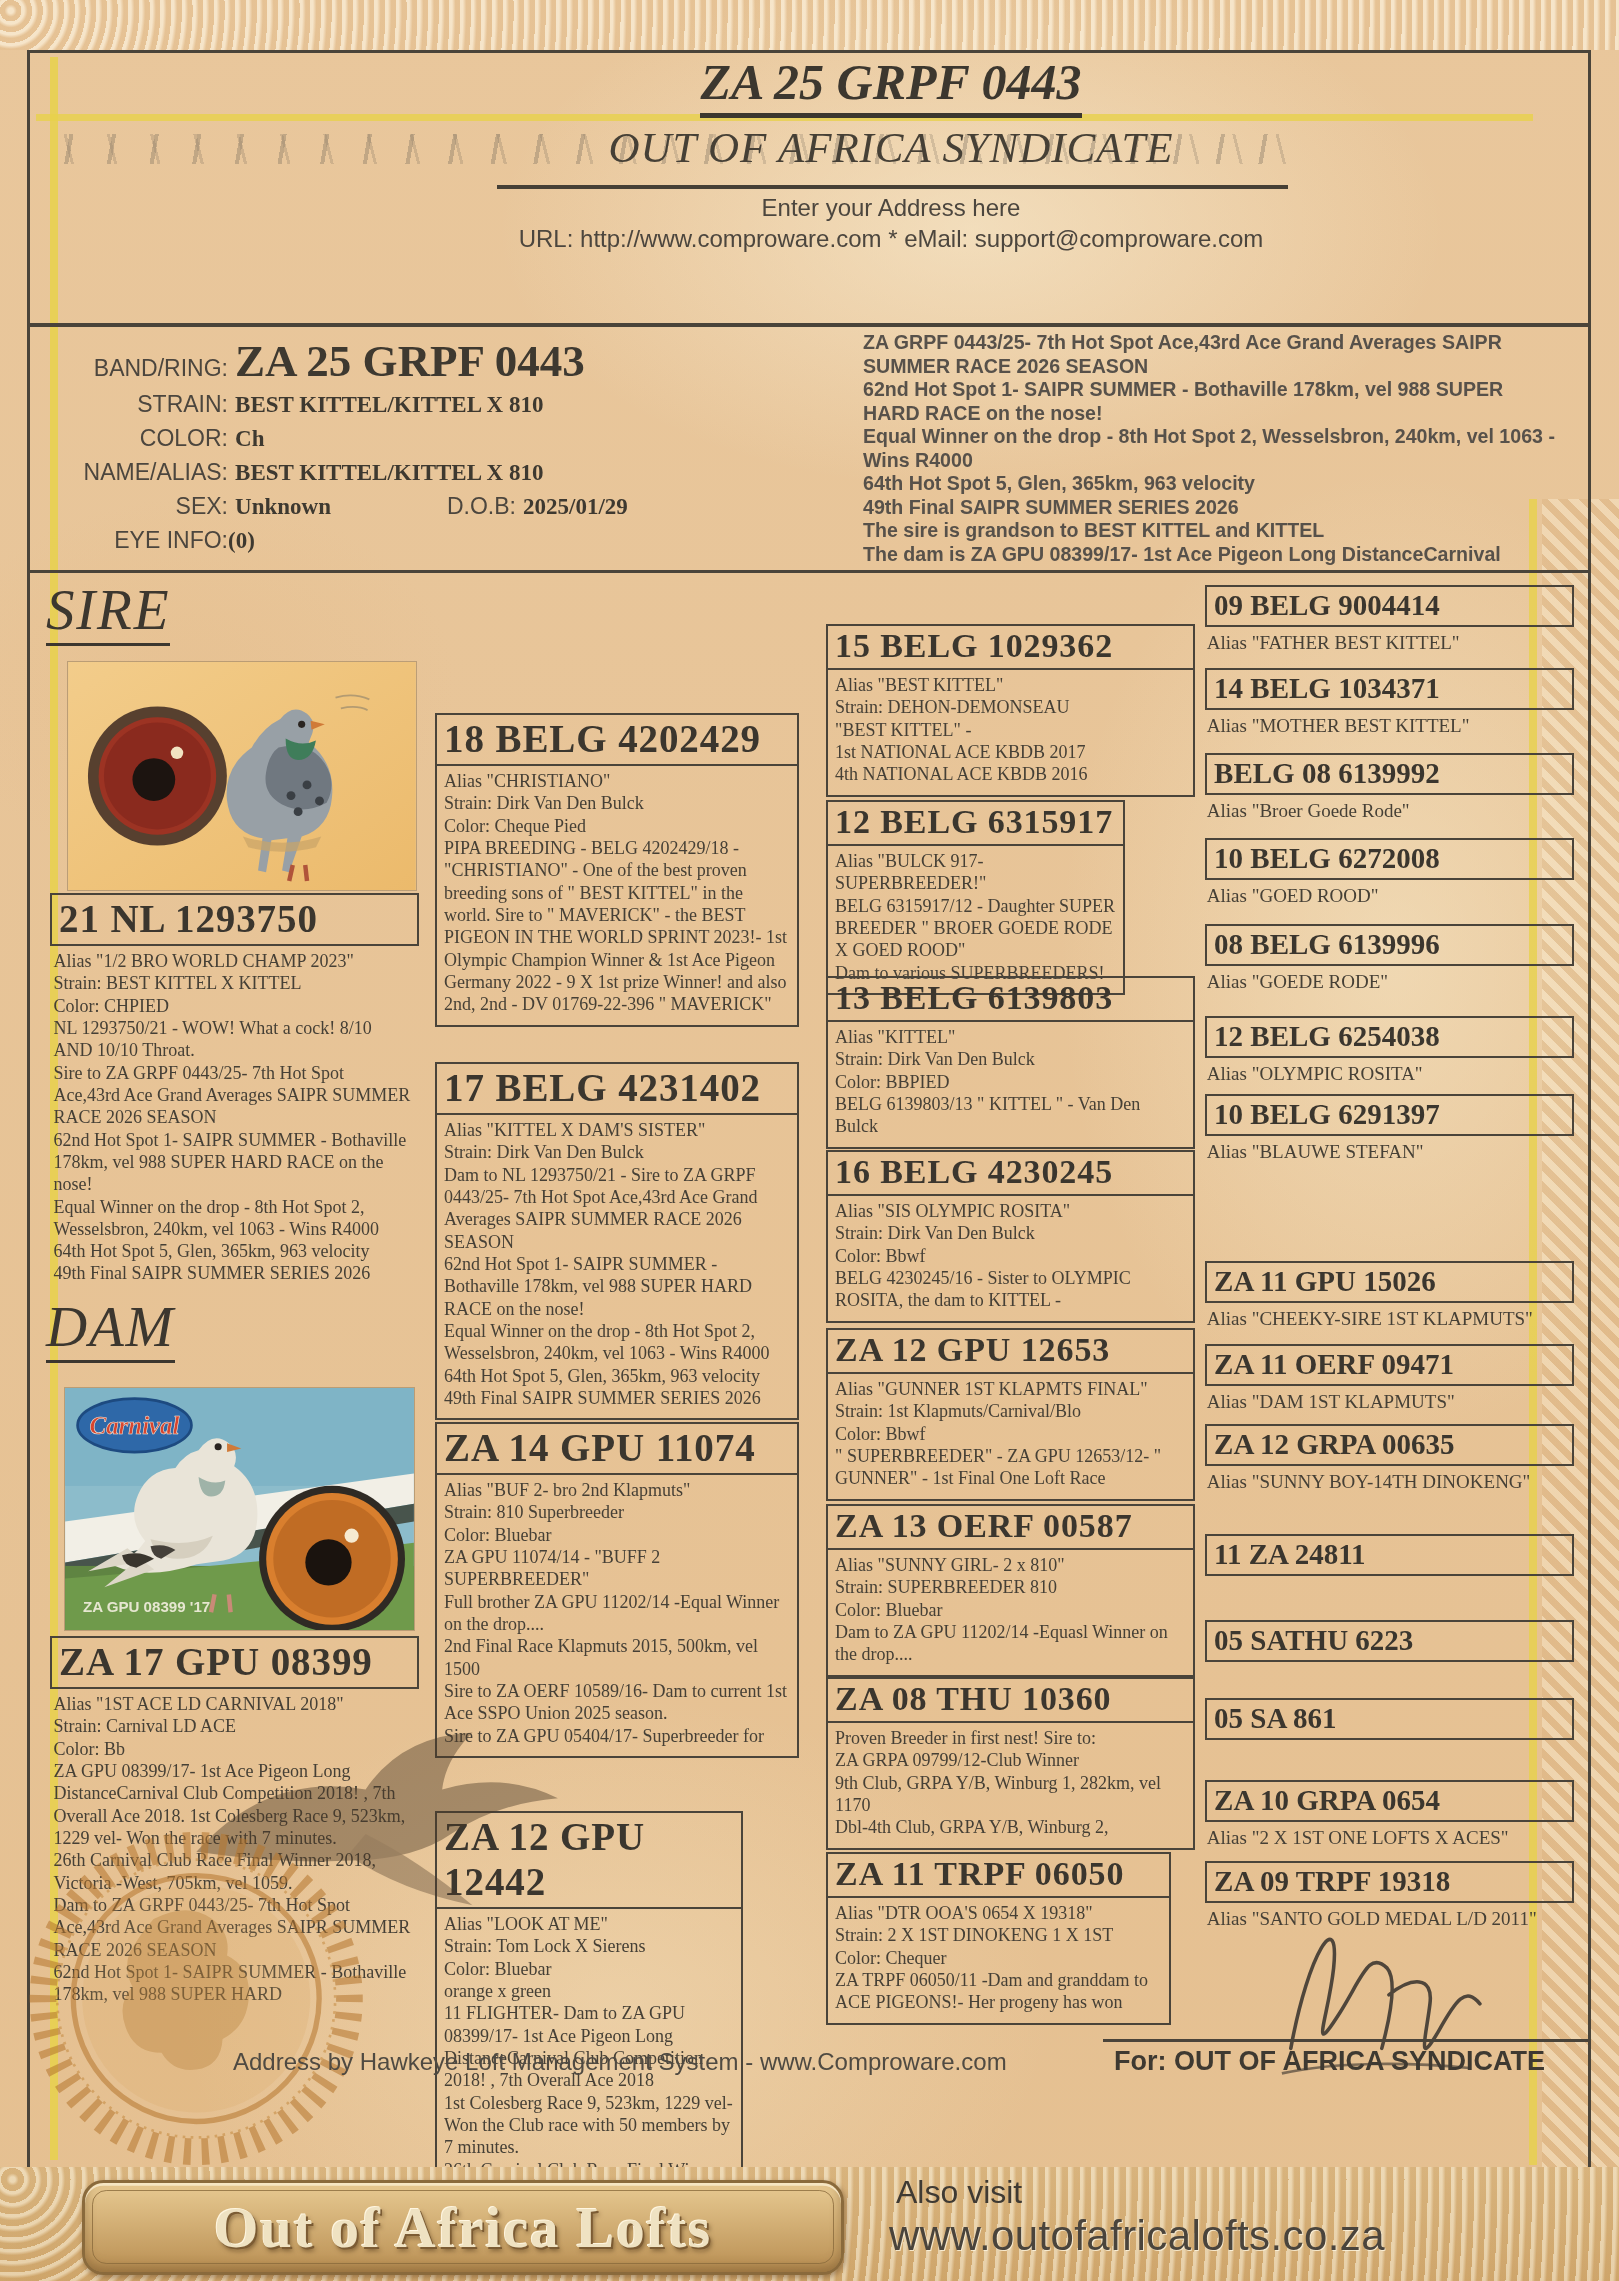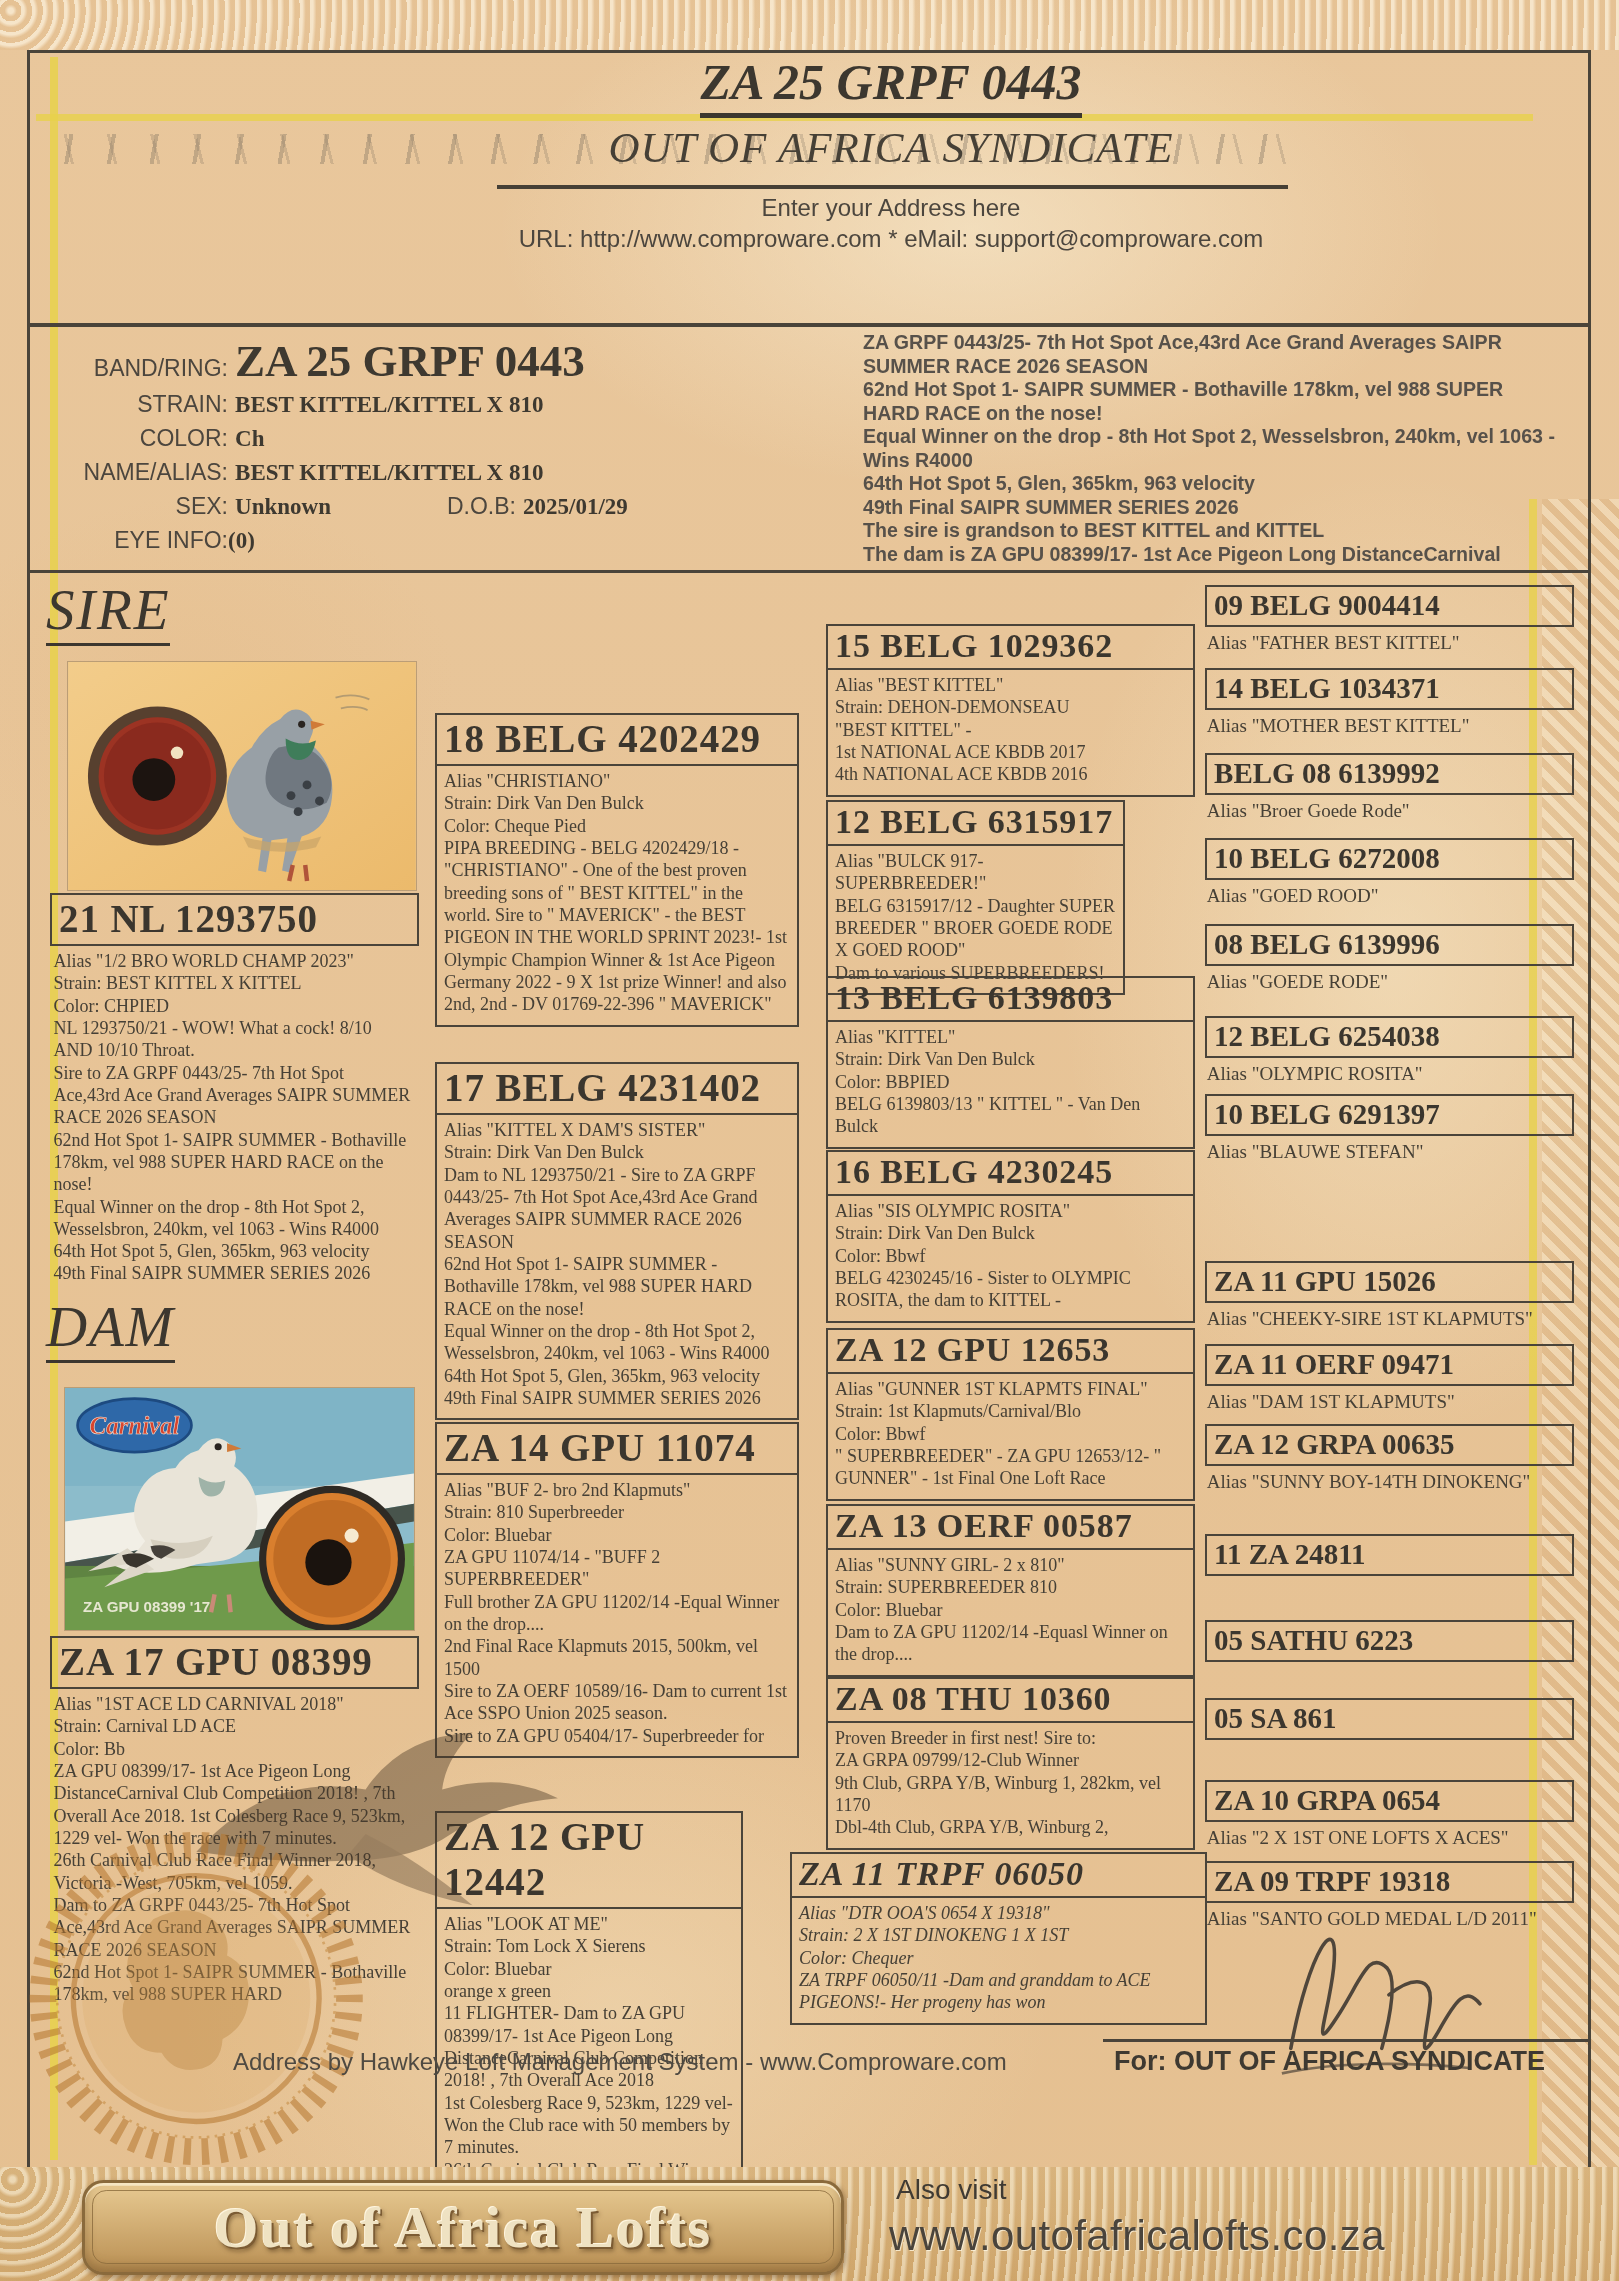--- a/index.html
+++ b/index.html
@@ -73,21 +73,21 @@
       repeating-radial-gradient(circle at 12.5px 12.5px, rgba(255,248,230,.5) 0 2.7px, rgba(205,160,105,.25) 6.2px 11.6px),
       linear-gradient(#dcba84,#cfa76b);}
   .plaque{position:absolute;left:82px;top:12.5px;width:756px;height:89px;border-radius:21.4px;
     background:linear-gradient(#e8ca92,#b98f53);border:3.6px solid #8a6a3c;
     box-shadow:inset 0 2.7px 0 rgba(255,245,220,.7), inset 0 -5.3px 10.7px rgba(110,80,40,.45), 1.8px 2.7px 5.3px rgba(90,60,30,.4);
     display:flex;align-items:center;justify-content:center;}
   .plaque-inner{position:absolute;inset:7.1px;border:1.8px solid rgba(138,106,60,.8);border-radius:14.3px;}
   .plaque-text{font-family:"Liberation Serif",serif;font-weight:bold;font-size:57px;color:#efe2c2;
     letter-spacing:1.8px;text-shadow:1.8px 1.8px 0 #7c5c34,-0.9px -0.9px 0 #fff6e0,2.7px 3.6px 4.5px rgba(80,55,25,.55);}
   .also-visit{position:absolute;left:896px;top:7.1px;font-family:"Liberation Sans",sans-serif;
-    font-size:28px;color:#3f3a33;}
+    font-size:32px;color:#3f3a33;}
   .site{position:absolute;left:889px;top:45px;font-family:"Liberation Sans",sans-serif;
     font-weight:normal;font-size:42px;color:#4a443c;letter-spacing:0.4px;
     text-shadow:0.9px 0.9px 0 rgba(255,246,225,.8);}
 </style>
 </head>
 <body>
 
 <div class="page">
 
   <div class="lace-top"></div>
@@ -310,21 +310,21 @@
 Color: Bluebar
 Dam to ZA GPU 11202/14 -Equasl Winner on the drop....</div>
   </div>
   <div class="block boxed" style="left:826px;top:1677px;width:369px;">
     <div class="b-head md">ZA 08 THU 10360</div>
     <div class="b-body">Proven Breeder in first nest! Sire to:
 ZA GRPA 09799/12-Club Winner
 9th Club, GRPA Y/B, Winburg 1, 282km, vel 1170
 Dbl-4th Club, GRPA Y/B, Winburg 2,</div>
   </div>
-  <div class="block boxed" style="left:790px;top:1852px;width:417px;font-style:italic;">
+  <div class="block boxed" style="left:826px;top:1852px;width:345px;">
     <div class="b-head md">ZA 11 TRPF 06050</div>
     <div class="b-body">Alias "DTR OOA'S 0654 X 19318"
 Strain: 2 X 1ST DINOKENG 1 X 1ST
 Color: Chequer
 ZA TRPF 06050/11 -Dam and granddam to ACE PIGEONS!- Her progeny has won</div>
   </div>
 
   <div class="g4" style="top:585px;">
     <div class="g4-head">09 BELG 9004414</div>
     <div class="g4-alias">Alias "FATHER BEST KITTEL"</div>

